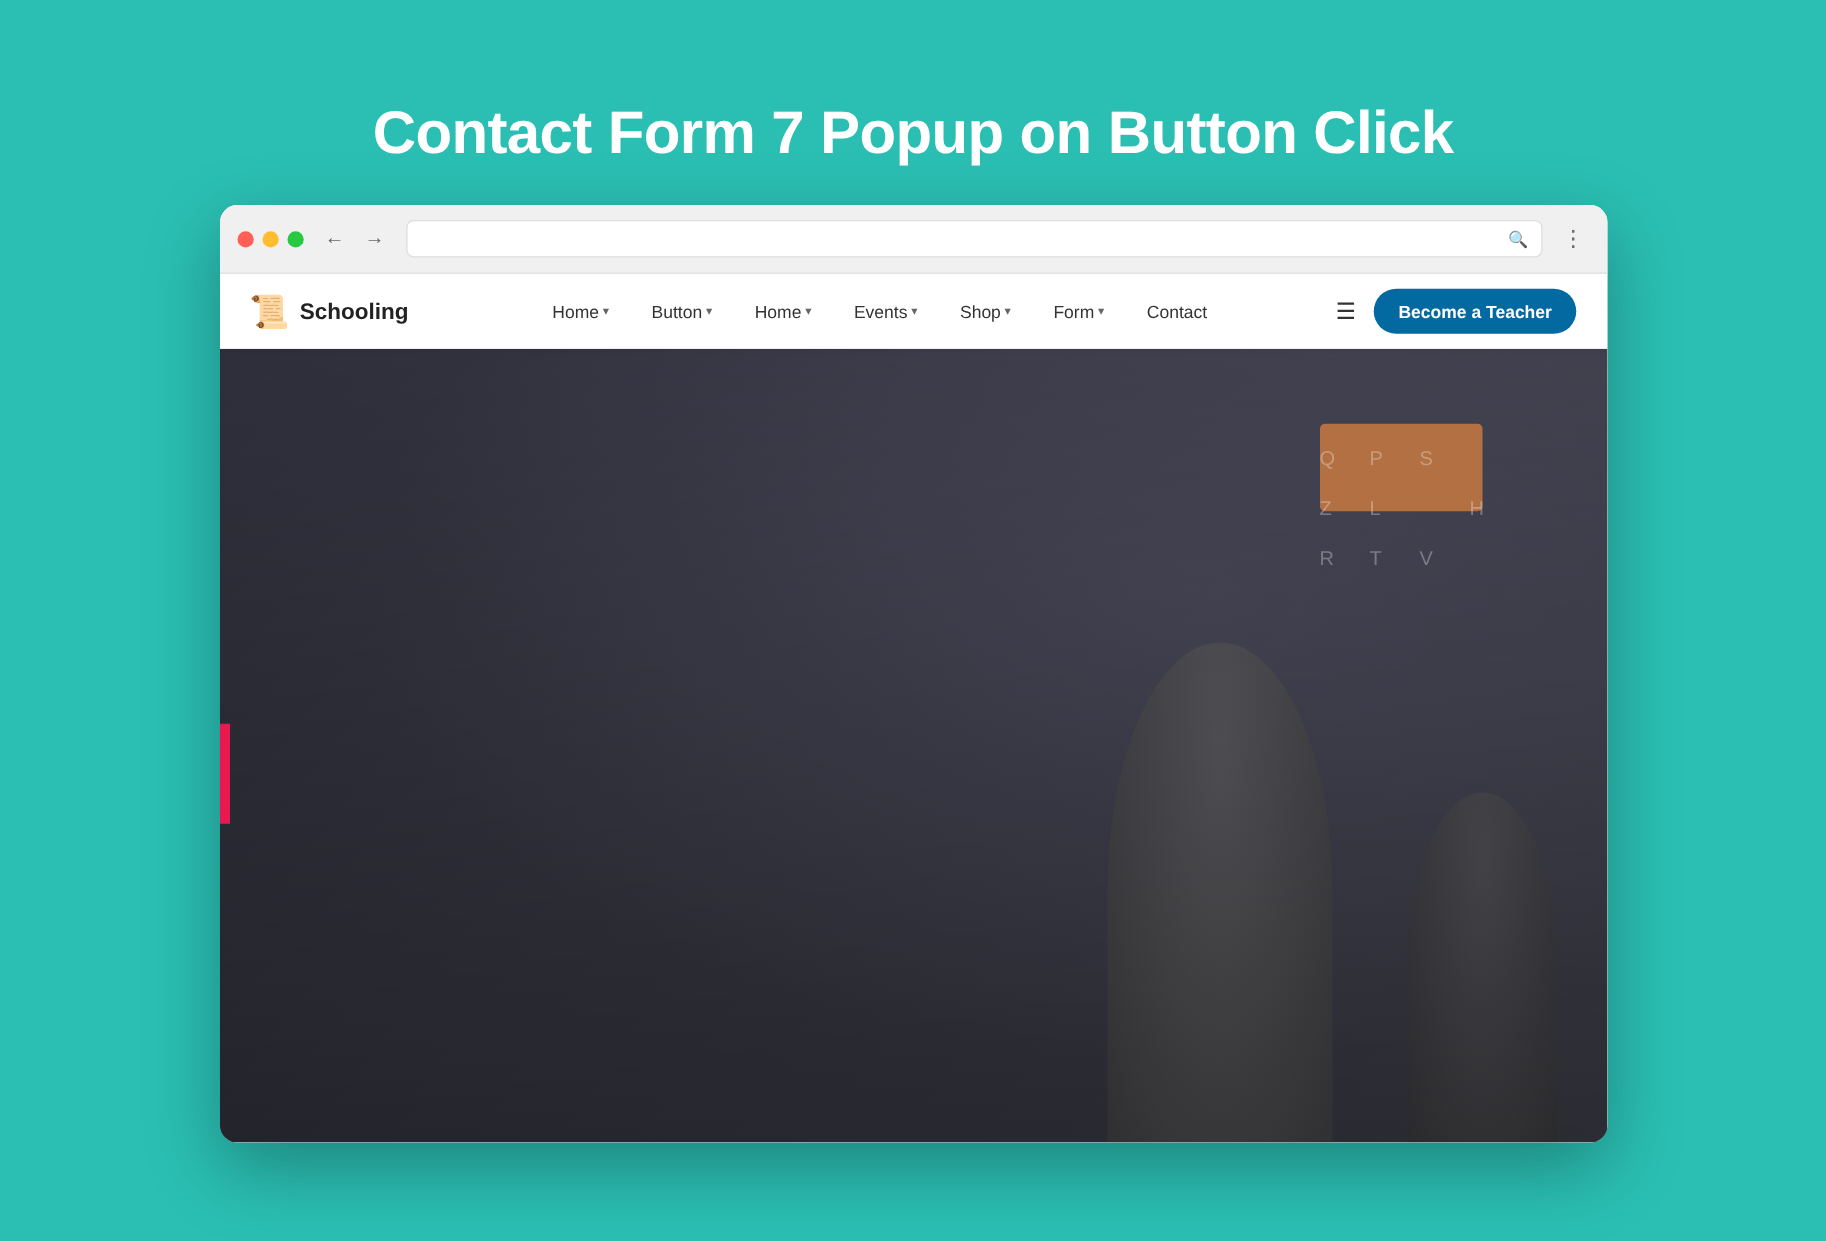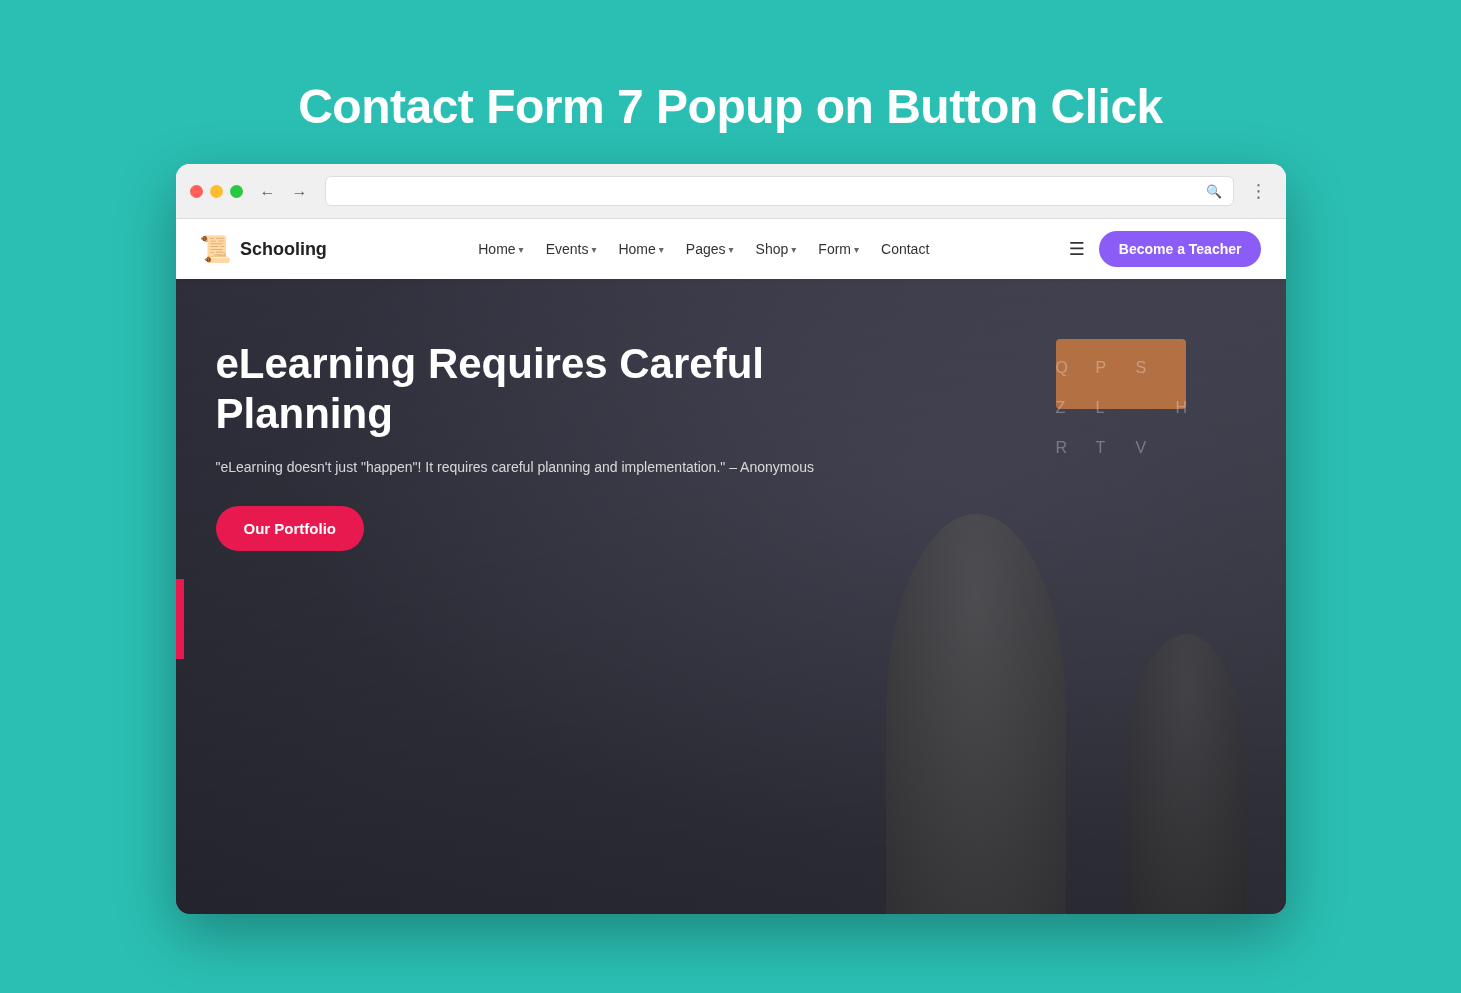--- a/index.html
+++ b/index.html
@@ -149,21 +149,21 @@
     .logo-text {
       font-size: 18px;
       font-weight: 700;
       color: #222;
       text-align: center;
     }
 
     .site-nav-links {
       display: flex;
       align-items: center;
-      gap: 22px;
+      gap: 34px;
       margin-left: 12px;
     }
 
     .nav-link {
       font-size: 14px;
       color: #333;
       text-decoration: none;
       display: flex;
       align-items: center;
       gap: 3px;
@@ -181,21 +181,21 @@
       gap: 14px;
     }
 
     .hamburger-icon {
       font-size: 18px;
       color: #333;
       cursor: pointer;
     }
 
     .become-teacher-btn {
-      background: #8b5cf6;
+      background: #0369a1;
       color: #fff;
       border: none;
       padding: 10px 20px;
       border-radius: 25px;
       font-size: 14px;
       font-weight: 600;
       cursor: pointer;
       white-space: nowrap;
     }
 
@@ -350,29 +350,29 @@
         <span class="logo-icon">📜</span>
         <span class="logo-text">Schooling</span>
       </div>
 
       <div class="site-nav-links">
         <a class="nav-link">
           <span>Home</span>
           <span class="chevron">▾</span>
         </a>
         <a class="nav-link">
+          <span>Button</span>
+          <span class="chevron">▾</span>
+        </a>
+        <a class="nav-link">
+          <span>Home</span>
+          <span class="chevron">▾</span>
+        </a>
+        <a class="nav-link">
           <span>Events</span>
-          <span class="chevron">▾</span>
-        </a>
-        <a class="nav-link">
-          <span>Home</span>
-          <span class="chevron">▾</span>
-        </a>
-        <a class="nav-link">
-          <span>Pages</span>
           <span class="chevron">▾</span>
         </a>
         <a class="nav-link">
           <span>Shop</span>
           <span class="chevron">▾</span>
         </a>
         <a class="nav-link">
           <span>Form</span>
           <span class="chevron">▾</span>
         </a>
@@ -405,21 +405,16 @@
         <span class="board-letter">R</span>
         <span class="board-letter">T</span>
         <span class="board-letter">V</span>
       </div>
 
       <div class="person-silhouette-1"></div>
       <div class="person-silhouette-2"></div>
 
       <div class="left-accent-bar"></div>
 
-      <div class="hero-content">
-        <h2 class="hero-title">eLearning Requires Careful Planning</h2>
-        <p class="hero-subtitle">"eLearning doesn't just "happen"! It requires careful planning and implementation." – Anonymous</p>
-        <button class="portfolio-btn">Our Portfolio</button>
-      </div>
     </div>
 
   </div>
 </div>
 
 </body></html>

